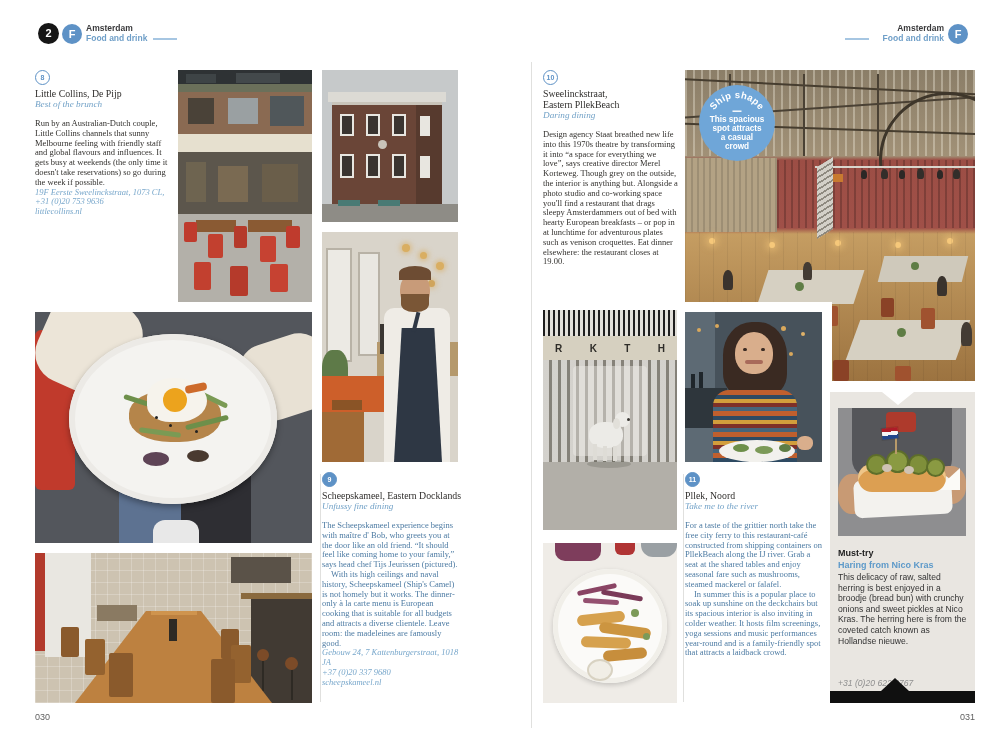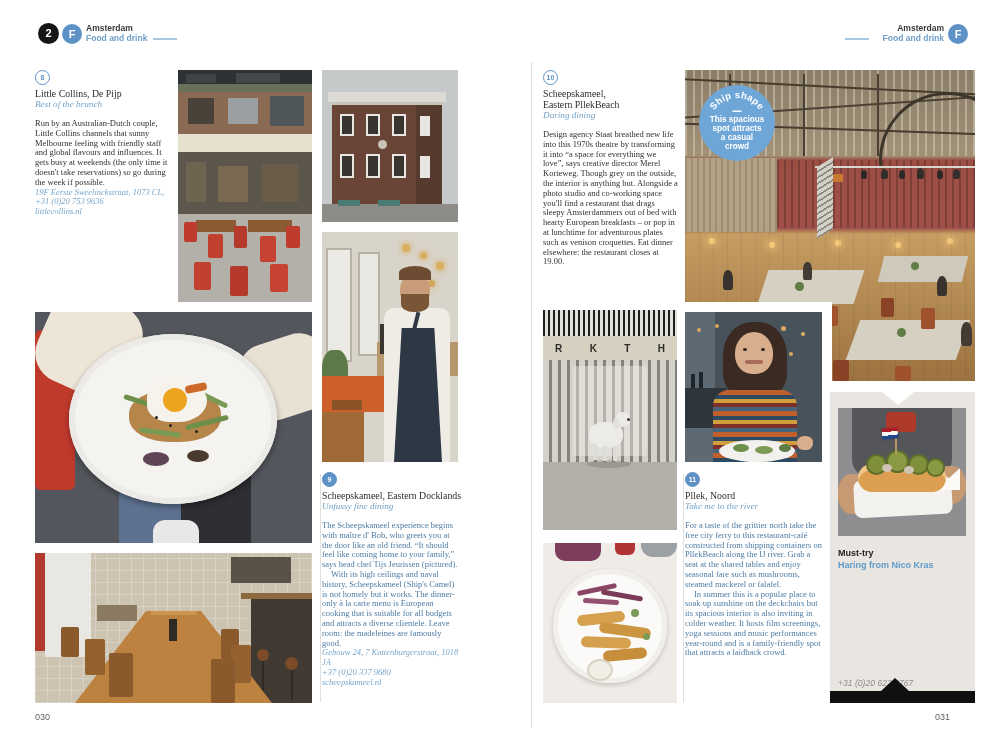--- a/index.html
+++ b/index.html
@@ -205,21 +205,21 @@
       <div>Gebouw 24, 7 Kattenburgerstraat, 1018 JA</div>
       <div>+37 (0)20 337 9680</div>
       <div>scheepskameel.nl</div>
     </div>
   </div>
 
   <div class="folio" style="left:35px;top:712px">030</div>
 
   <div class="entry" style="left:543px;top:70px;width:135px">
     <div class="nbadge outline">10</div>
-    <div class="etitle">Scheepskameel,</div>
+    <div class="etitle">Sweelinckstraat,</div>
     <div class="etitle">Eastern PllekBeach</div>
     <div class="esub">Daring dining</div>
     <div class="body ink">
       <p>Design agency Staat breathed new life into this 1970s theatre by transforming it into “a space for everything we love”, says creative director Merel Korteweg. Though grey on the outside, the interior is anything but. Alongside a photo studio and co-working space you'll find a restaurant that drags sleepy Amsterdammers out of bed with hearty European breakfasts – or pop in at lunchtime for adventurous plates such as venison croquettes. Eat dinner elsewhere: the restaurant closes at 19.00.</p>
     </div>
   </div>
 
   <div class="ph" style="left:685px;top:70px;width:290px;height:311px">
     <div class="s" style="inset:0;background:linear-gradient(#8b7e68 0,#a19177 86px,#9c4e45 90px,#a05048 158px,#c59d62 164px,#9c7340 100%)"></div>
     <div class="s" style="left:0;top:0;width:100%;height:86px;background:repeating-linear-gradient(90deg,rgba(245,240,225,.35) 0 2px,transparent 2px 8px)"></div>
@@ -372,21 +372,22 @@
       <div class="s" style="left:70px;top:46px;width:17px;height:17px;background:#7f8f3a;border:2px solid #5e6e2a;border-radius:50%"></div>
       <div class="s" style="left:88px;top:50px;width:15px;height:15px;background:#8a9a42;border:2px solid #5e6e2a;border-radius:50%"></div>
       <div class="s" style="left:44px;top:56px;width:10px;height:8px;background:#cfc3b4;border-radius:50%"></div>
       <div class="s" style="left:66px;top:58px;width:10px;height:8px;background:#cfc3b4;border-radius:50%"></div>
       <div class="s" style="left:57px;top:28px;width:2px;height:18px;background:#b89a6a"></div>
       <div class="s" style="left:44px;top:20px;width:16px;height:11px;transform:rotate(-6deg);background:linear-gradient(#ae1c28 0 33%,#f5f5f5 33% 66%,#21468b 66% 100%);box-shadow:0 0 0 1px rgba(0,0,0,.1)"></div>
     </div>
 
     <div class="abs mt-sans" style="left:8px;top:156px;width:129px;font-weight:bold;font-size:9px;color:#1e1e1e">Must-try</div>
     <div class="abs mt-sans" style="left:8px;top:168px;width:129px;font-weight:bold;font-size:9px;color:#5e9ac9">Haring from Nico Kras</div>
+    <div class="abs mt-sans" style="left:8px;top:180px;width:129px;font-size:8.6px;line-height:10.6px;color:#333">This delicacy of raw, salted herring is best enjoyed in a broodje (bread bun) with crunchy onions and sweet pickles at Nico Kras. The herring here is from the coveted catch known as Hollandse nieuwe.</div>
     <div class="abs mt-sans" style="left:8px;top:286px;width:129px;font-size:8.6px;font-style:italic;color:#8f8f8f">+31 (0)20 622 0767</div>
 
     <div class="s" style="left:0;bottom:0;width:100%;height:12px;background:#101010"></div>
     <div class="s" style="left:51px;bottom:12px;width:0;height:0;border-left:14px solid transparent;border-right:14px solid transparent;border-bottom:13px solid #101010"></div>
   </div>
 
-  <div class="folio" style="left:935px;top:712px;width:40px;">031</div>
+  <div class="folio" style="left:935px;top:712px;width:40px;text-align:right">031</div>
 
 </div>
 
 </body></html>

